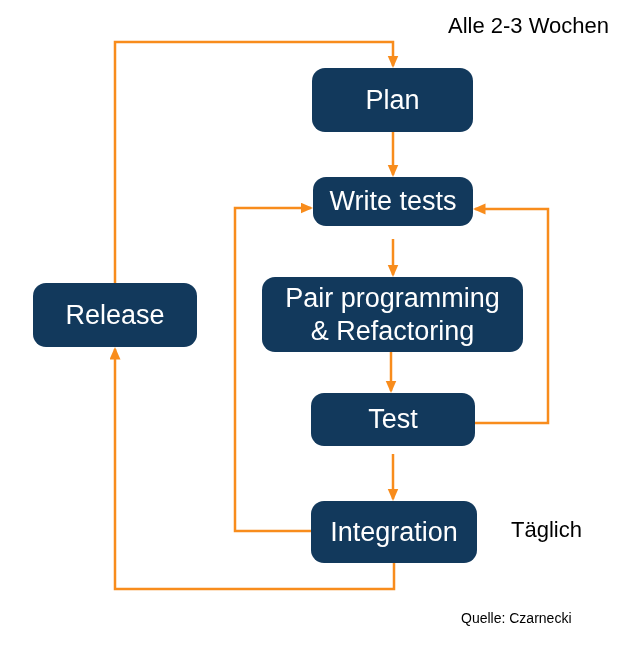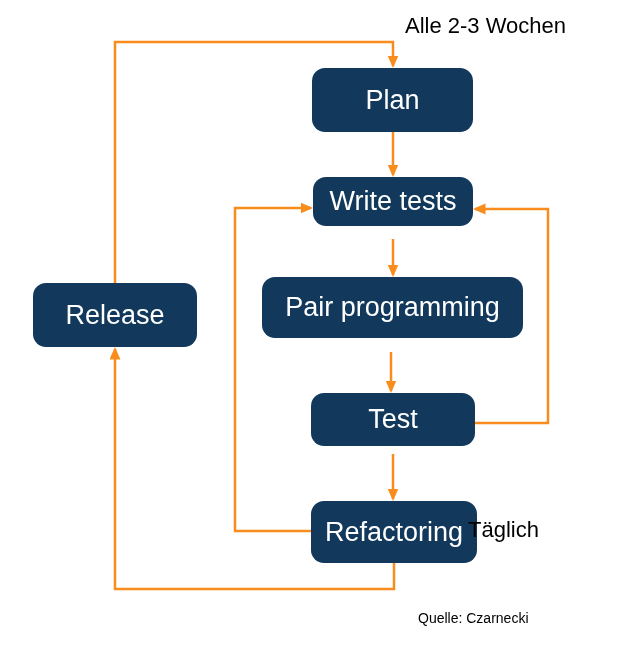--- a/index.html
+++ b/index.html
@@ -42,28 +42,29 @@
     flex-direction: column;
     align-items: center;
     justify-content: center;
     font-size: 27px;
     line-height: 1.22;
     text-align: center;
     white-space: nowrap;
   }
   .node-plan        { left: 312px; top:  68px; width: 161px; height: 64px; }
   .node-write-tests { left: 313px; top: 177px; width: 160px; height: 49px; }
-  .node-pair        { left: 262px; top: 277px; width: 261px; height: 61px; }
+  .node-pair        { left: 262px; top: 277px; width: 261px; height: 75px; }
   .node-test        { left: 311px; top: 393px; width: 164px; height: 53px; }
   .node-integration { left: 311px; top: 501px; width: 166px; height: 62px; }
   .node-release     { left:  33px; top: 283px; width: 164px; height: 64px; }
   .annotation {
     position: absolute;
     color: var(--annotation-text);
     white-space: nowrap;
+    margin-left: 43px;
   }
   .annotation-cycle  { left: 405px; top:  13px; font-size: 22px; }
   .annotation-daily  { left: 468px; top: 517px; font-size: 22px; }
   .annotation-source { left: 418px; top: 610px; font-size: 14px; }
 </style>
 </head>
 <body>
 
 <div class="diagram">
 
@@ -86,28 +87,29 @@
   <div class="node node-plan">
     <span>Plan</span>
   </div>
 
   <div class="node node-write-tests">
     <span>Write tests</span>
   </div>
 
   <div class="node node-pair">
     <span>Pair programming</span>
+    <span>&amp; Refactoring</span>
   </div>
 
   <div class="node node-test">
     <span>Test</span>
   </div>
 
   <div class="node node-integration">
-    <span>Refactoring</span>
+    <span>Integration</span>
   </div>
 
   <div class="node node-release">
     <span>Release</span>
   </div>
 
   <div class="annotation annotation-cycle">Alle 2-3 Wochen</div>
 
   <div class="annotation annotation-daily">Täglich</div>
 

